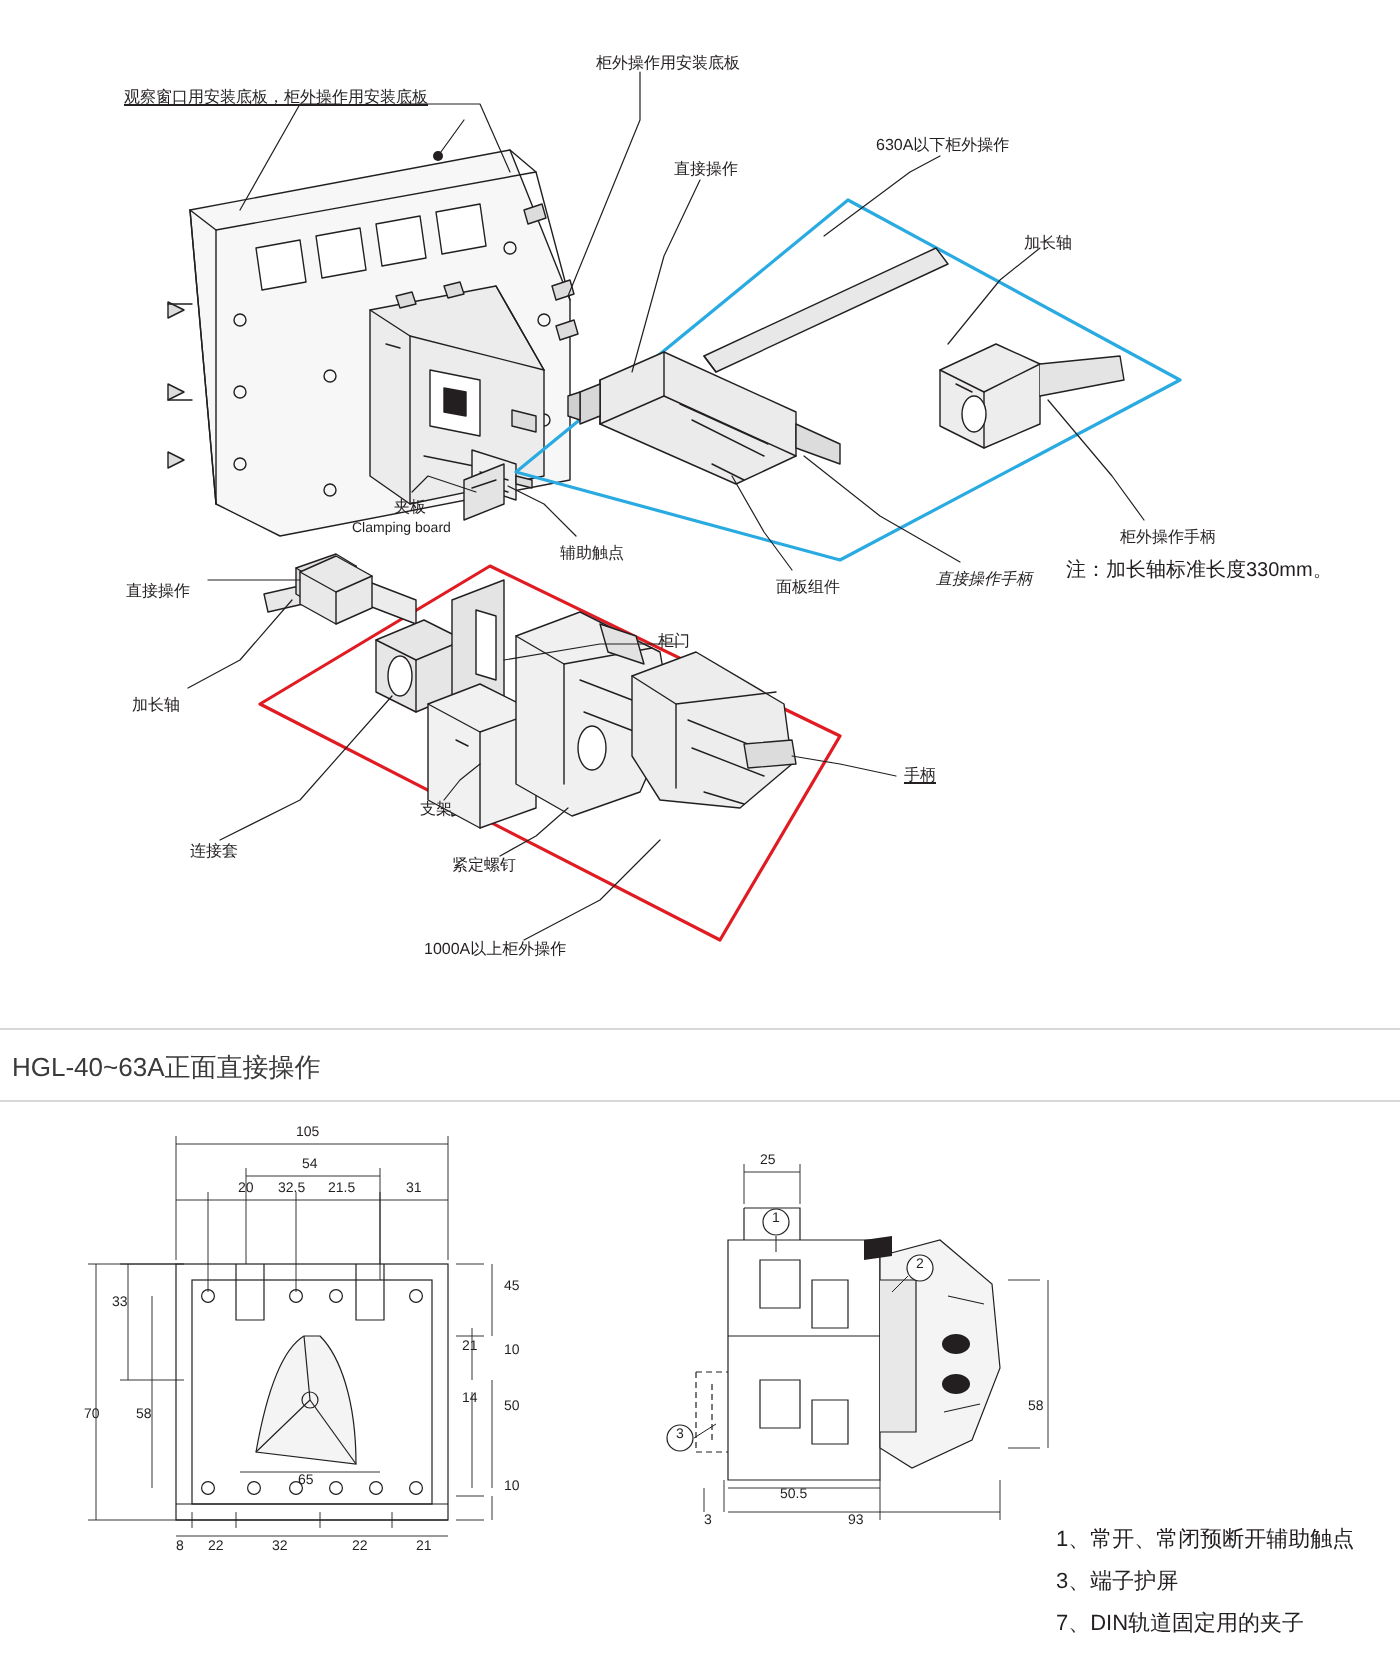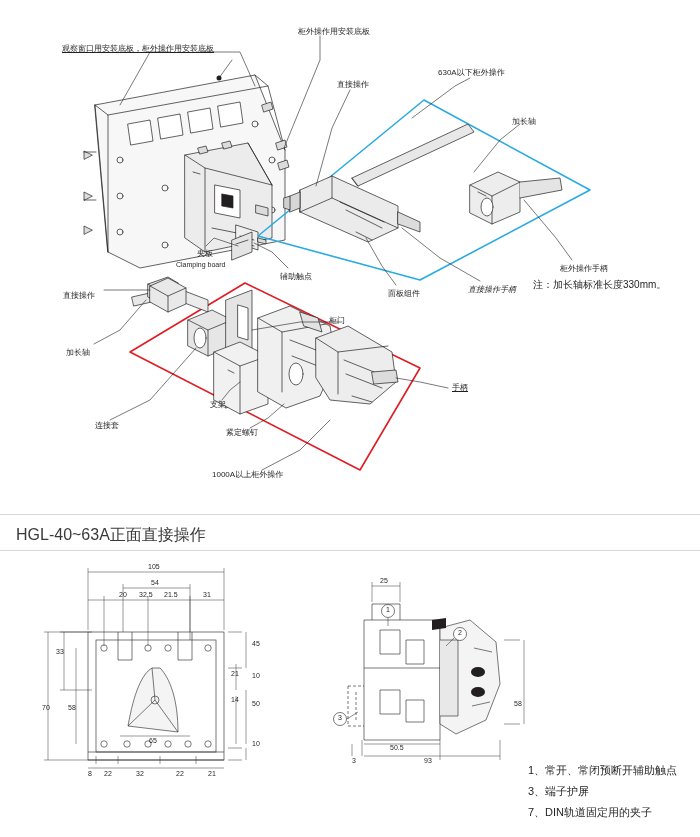--- a/index.html
+++ b/index.html
@@ -11,22 +11,22 @@
     position:relative;
     overflow:hidden;
   }
   .panel{position:absolute;left:0;top:0;width:700px;height:837px;}
   svg{display:block;}
   .lbl{position:absolute;font-size:8px;line-height:1.25;color:#231f20;white-space:nowrap;}
   .lbl.sm{font-size:7px;}
   .lbl.en{font-size:7px;}
   .lbl.multi{white-space:normal;text-decoration:underline;}
   .section-title{
-    position:absolute;left:16px;top:525px;width:583px;
-    font-size:16px;color:#3a3a3a;
+    position:absolute;left:6px;top:525px;width:583px;
+    font-size:13px;color:#3a3a3a;
   }
   .divider{position:absolute;left:0;width:700px;height:1px;background:#d8d8d8;}
   .notes{position:absolute;font-size:11px;line-height:1.9;color:#231f20;}
   .note-single{position:absolute;font-size:10px;color:#231f20;}
 </style>
 </head>
 <body>
 
 <div class="panel">
   <svg width="700" height="520" viewBox="0 0 700 520">

